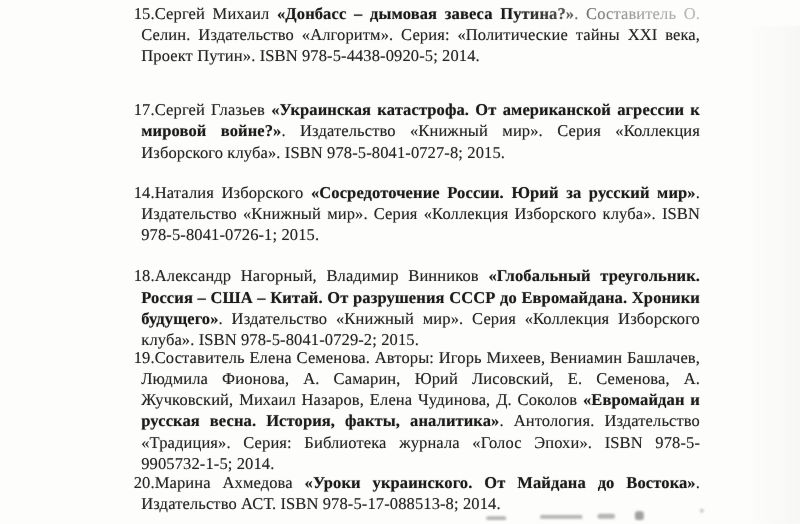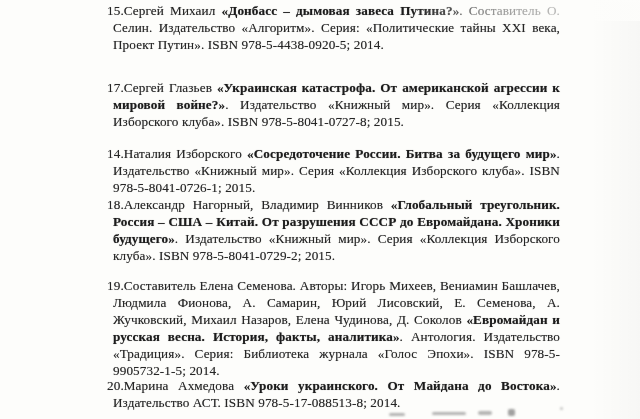--- a/index.html
+++ b/index.html
@@ -58,22 +58,22 @@
   .s4{left:508px;top:409px;width:7px;height:7px;background:rgba(70,70,70,0.5);}
   .s5{left:560px;top:407px;width:3px;height:3px;background:rgba(90,90,90,0.35);}
 </style>
 </head>
 <body>
 
 <div class="page">
   <div class="doc" id="doc">
       <div class="item" style="top: 2px;"><span class="num">15.</span><span>Сергей Михаил </span><b>«Донбасс – дымовая завеса Путина?»</b><span>. Составитель О. Селин. Издательство «Алгоритм». Серия: «Политические тайны XXI века, Проект Путин». ISBN 978-5-4438-0920-5; 2014.</span></div>
       <div class="item" style="top: 79px;"><span class="num">17.</span><span>Сергей Глазьев </span><b>«Украинская катастрофа. От американской агрессии к мировой войне?»</b><span>. Издательство «Книжный мир». Серия «Коллекция Изборского клуба». ISBN 978-5-8041-0727-8; 2015.</span></div>
-      <div class="item" style="top: 145px;"><span class="num">14.</span><span>Наталия Изборского </span><b>«Сосредоточение России. Битва за будущего мир»</b><span>. Издательство «Книжный мир». Серия «Коллекция Изборского клуба». ISBN 978-5-8041-0726-1; 2015.</span></div>
-      <div class="item" style="top: 196px;"><span class="num">18.</span><span>Александр Нагорный, Владимир Винников </span><b>«Глобальный треугольник. Россия – США – Китай. От разрушения СССР до Евромайдана. Хроники будущего»</b><span>. Издательство «Книжный мир». Серия «Коллекция Изборского клуба».  ISBN 978-5-8041-0729-2; 2015.</span></div>
+      <div class="item" style="top: 145px;"><span class="num">14.</span><span>Наталия Изборского </span><b>«Сосредоточение России. Юрий за русский мир»</b><span>. Издательство «Книжный мир». Серия «Коллекция Изборского клуба». ISBN 978-5-8041-0726-1; 2015.</span></div>
+      <div class="item" style="top: 212px;"><span class="num">18.</span><span>Александр Нагорный, Владимир Винников </span><b>«Глобальный треугольник. Россия – США – Китай. От разрушения СССР до Евромайдана. Хроники будущего»</b><span>. Издательство «Книжный мир». Серия «Коллекция Изборского клуба».  ISBN 978-5-8041-0729-2; 2015.</span></div>
       <div class="item" style="top: 277px;"><span class="num">19.</span><span>Составитель Елена Семенова. Авторы: Игорь Михеев, Вениамин Башлачев, Людмила Фионова, А. Самарин, Юрий Лисовский, Е. Семенова, А. Жучковский, Михаил Назаров, Елена Чудинова, Д. Соколов </span><b>«Евромайдан и русская весна. История, факты, аналитика»</b><span>. Антология. Издательство «Традиция». Серия: Библиотека журнала «Голос Эпохи». ISBN 978-5-9905732-1-5; 2014.</span></div>
       <div class="item" style="top: 377px;"><span class="num">20.</span><span>Марина Ахмедова </span><b>«Уроки украинского. От Майдана до Востока»</b><span>. Издательство АСТ. ISBN 978-5-17-088513-8; 2014.</span></div>
     </div>
   <div class="fade-top"></div>
   <div class="fade-tr"></div>
   <div class="smudges">
     <div class="smudge s1"></div>
     <div class="smudge s2"></div>
     <div class="smudge s3"></div>
     <div class="smudge s4"></div>

